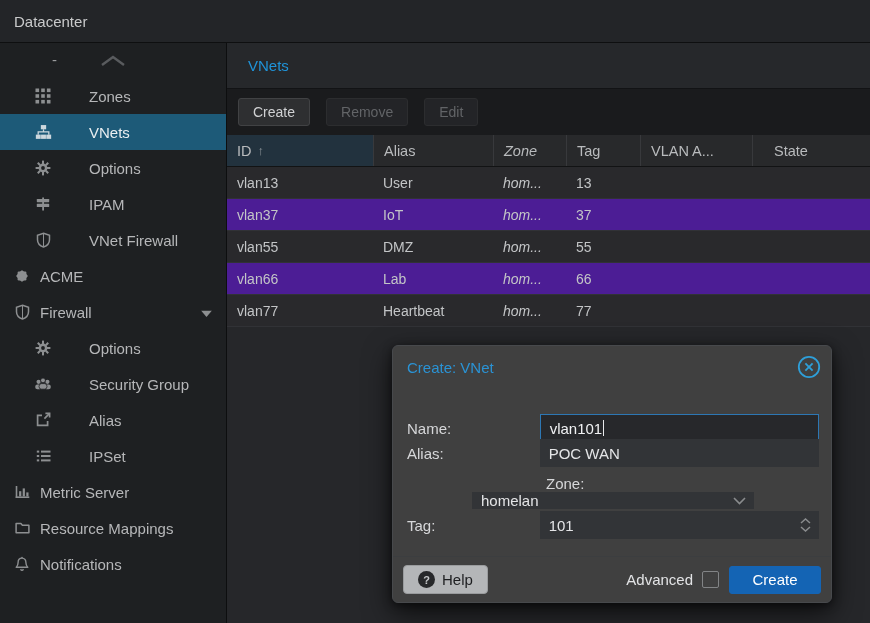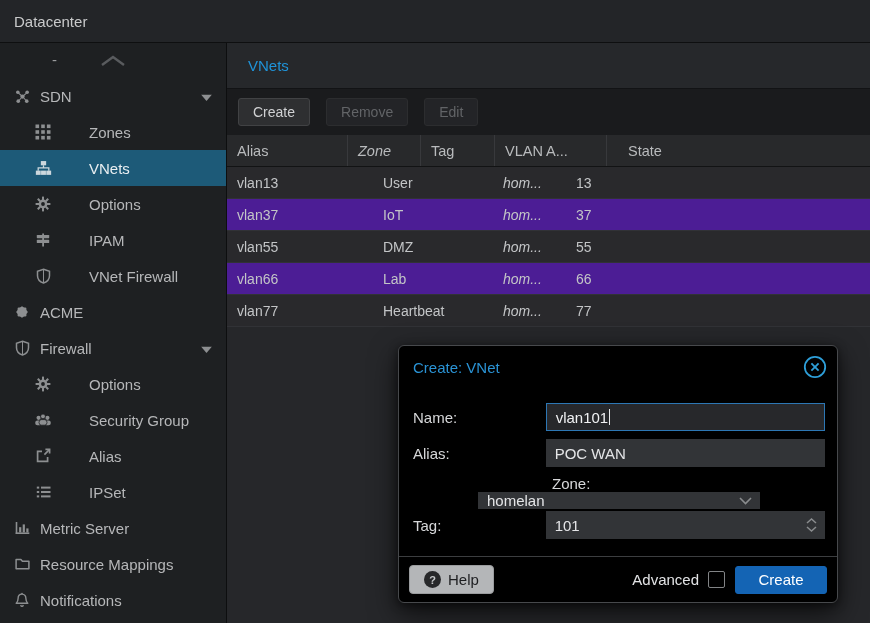--- a/index.html
+++ b/index.html
@@ -67,23 +67,22 @@
   .grow { display:flex; height:32px; align-items:center; border-bottom:1px solid #313236; }
   .grow.odd  { background:#29292c; }
   .grow.even { background:#4c1d95; }
   .gcell { padding-left:10px; font-size:14px; color:#c3c5c7; overflow:hidden; white-space:nowrap; }
   .c0 { width:146px; } .c1 { width:120px; } .c2 { width:73px;font-style:italic; }
   .c3 { width:74px; }  .c4 { width:112px; } .c5 { flex:1;padding-left:21px; }
 
   
   .dialog {
     position:absolute; left:392px; top:345px; width:440px; height:258px;
-    background:#000000; border:1px solid #47494c; border-radius:6px;
+    background:#404040; border:1px solid #47494c; border-radius:6px;
     box-shadow:0 10px 28px rgba(0,0,0,.65), 0 2px 8px rgba(0,0,0,.5);
-    margin-left:6px;
   }
   .dlg-head { position:relative; height:42px; display:flex; align-items:center; padding-left:14px; }
   .dlg-title { font-size:15px; color:#2a93d5; }
   .dlg-close { position:absolute; right:9px; top:8px; width:26px; height:26px; color:#2e9fd9; cursor:pointer; }
   .dlg-body { position:absolute; left:0; top:42px; width:100%; }
   .frow { position:absolute; left:14px; width:412px; height:28px; display:flex; align-items:center; }
   .flabel { width:134px; font-size:15px; color:#d6d7d9; }
   .fctrl { position:relative; width:282px; height:28px; display:flex; align-items:center; padding-left:9px; font-size:15px; }
   .fctrl.focused { background:#27282b; border:1px solid #2d77b4; color:#f0f1f3; }
   .fctrl.plain   { background:#323437; color:#e4e5e7; }
@@ -120,41 +119,20 @@
 <div class="sidebar">
   <div class="scrollrow">
     <span class="dash">-</span>
     <span class="chev-up">
       <svg width="26" height="12" viewBox="0 0 26 12">
           <polyline points="2,10 13,2 24,10" fill="none" stroke="currentColor" stroke-width="2.4"></polyline>
         </svg>
     </span>
   </div>
   <div id="nav">
-      <div class="nav-item lvl1">
-        <span class="ico">
-          <svg width="17" height="17" viewBox="0 0 16 16">
-    <g stroke="currentColor" stroke-width="1">
-      <line x1="8" y1="8" x2="4" y2="4.5"></line>
-              <line x1="8" y1="8" x2="12" y2="4.5"></line>
-      <line x1="8" y1="8" x2="4.5" y2="12"></line>
-              <line x1="8" y1="8" x2="11.5" y2="12"></line>
-    </g>
-    <circle cx="8" cy="8" r="2" fill="currentColor"></circle>
-            <circle cx="3.6" cy="4" r="1.7" fill="currentColor"></circle>
-    <circle cx="12.4" cy="4" r="1.7" fill="currentColor"></circle>
-            <circle cx="4" cy="12.4" r="1.7" fill="currentColor"></circle>
-    <circle cx="12" cy="12.4" r="1.7" fill="currentColor"></circle>
-          </svg>
-        </span>
-        <span>SDN</span>
-        <span class="caret"><svg width="11" height="7" viewBox="0 0 11 7">
-            <polygon points="0,0 11,0 5.5,6.5" fill="currentColor"></polygon>
-          </svg></span>
-      </div>
       <div class="nav-item lvl2">
         <span class="ico">
           <svg width="16" height="16" viewBox="0 0 16 16">
     <rect x="0.5" y="0.5" width="3.6" height="3.6" fill="currentColor"></rect>
             <rect x="6.2" y="0.5" width="3.6" height="3.6" fill="currentColor"></rect>
             <rect x="11.9" y="0.5" width="3.6" height="3.6" fill="currentColor"></rect>
             <rect x="0.5" y="6.2" width="3.6" height="3.6" fill="currentColor"></rect>
             <rect x="6.2" y="6.2" width="3.6" height="3.6" fill="currentColor"></rect>
             <rect x="11.9" y="6.2" width="3.6" height="3.6" fill="currentColor"></rect>
             <rect x="0.5" y="11.9" width="3.6" height="3.6" fill="currentColor"></rect>
@@ -329,20 +307,24 @@
   <div class="titlebar">
     <span class="ptitle">VNets</span>
   </div>
   <div class="toolbar">
     <div class="btn enabled">Create</div>
     <div class="btn disabled">Remove</div>
     <div class="btn disabled">Edit</div>
   </div>
   <div class="grid">
     <div class="gridhead" id="ghead">
+        <div class="hcell c0 sorted">
+          <span>ID</span>
+          <span class="sort-arrow">↑</span>
+        </div>
         <div class="hcell c1">
           <span>Alias</span>
         </div>
         <div class="hcell c2">
           <span>Zone</span>
         </div>
         <div class="hcell c3">
           <span>Tag</span>
         </div>
         <div class="hcell c4">
@@ -402,21 +384,21 @@
     <span class="dlg-title">Create: VNet</span>
     <span class="dlg-close">
       <svg width="26" height="26" viewBox="0 0 26 26">
         <circle cx="13" cy="13" r="10.2" fill="none" stroke="currentColor" stroke-width="1.8"></circle>
         <line x1="9.4" y1="9.4" x2="16.6" y2="16.6" stroke="currentColor" stroke-width="1.8"></line>
         <line x1="16.6" y1="9.4" x2="9.4" y2="16.6" stroke="currentColor" stroke-width="1.8"></line>
       </svg>
     </span>
   </div>
   <div class="dlg-body" id="dlgbody">
-      <div class="frow" style="top: 15px;">
+      <div class="frow" style="top: 26px;">
         <span class="flabel">Name:</span>
         <div class="fctrl focused">
           <span>vlan101</span>
           <span class="caretbar"></span>
         </div>
       </div>
       <div class="frow" style="top: 51px;">
         <span class="flabel">Alias:</span>
         <div class="fctrl plain">
           <span>POC WAN</span>

